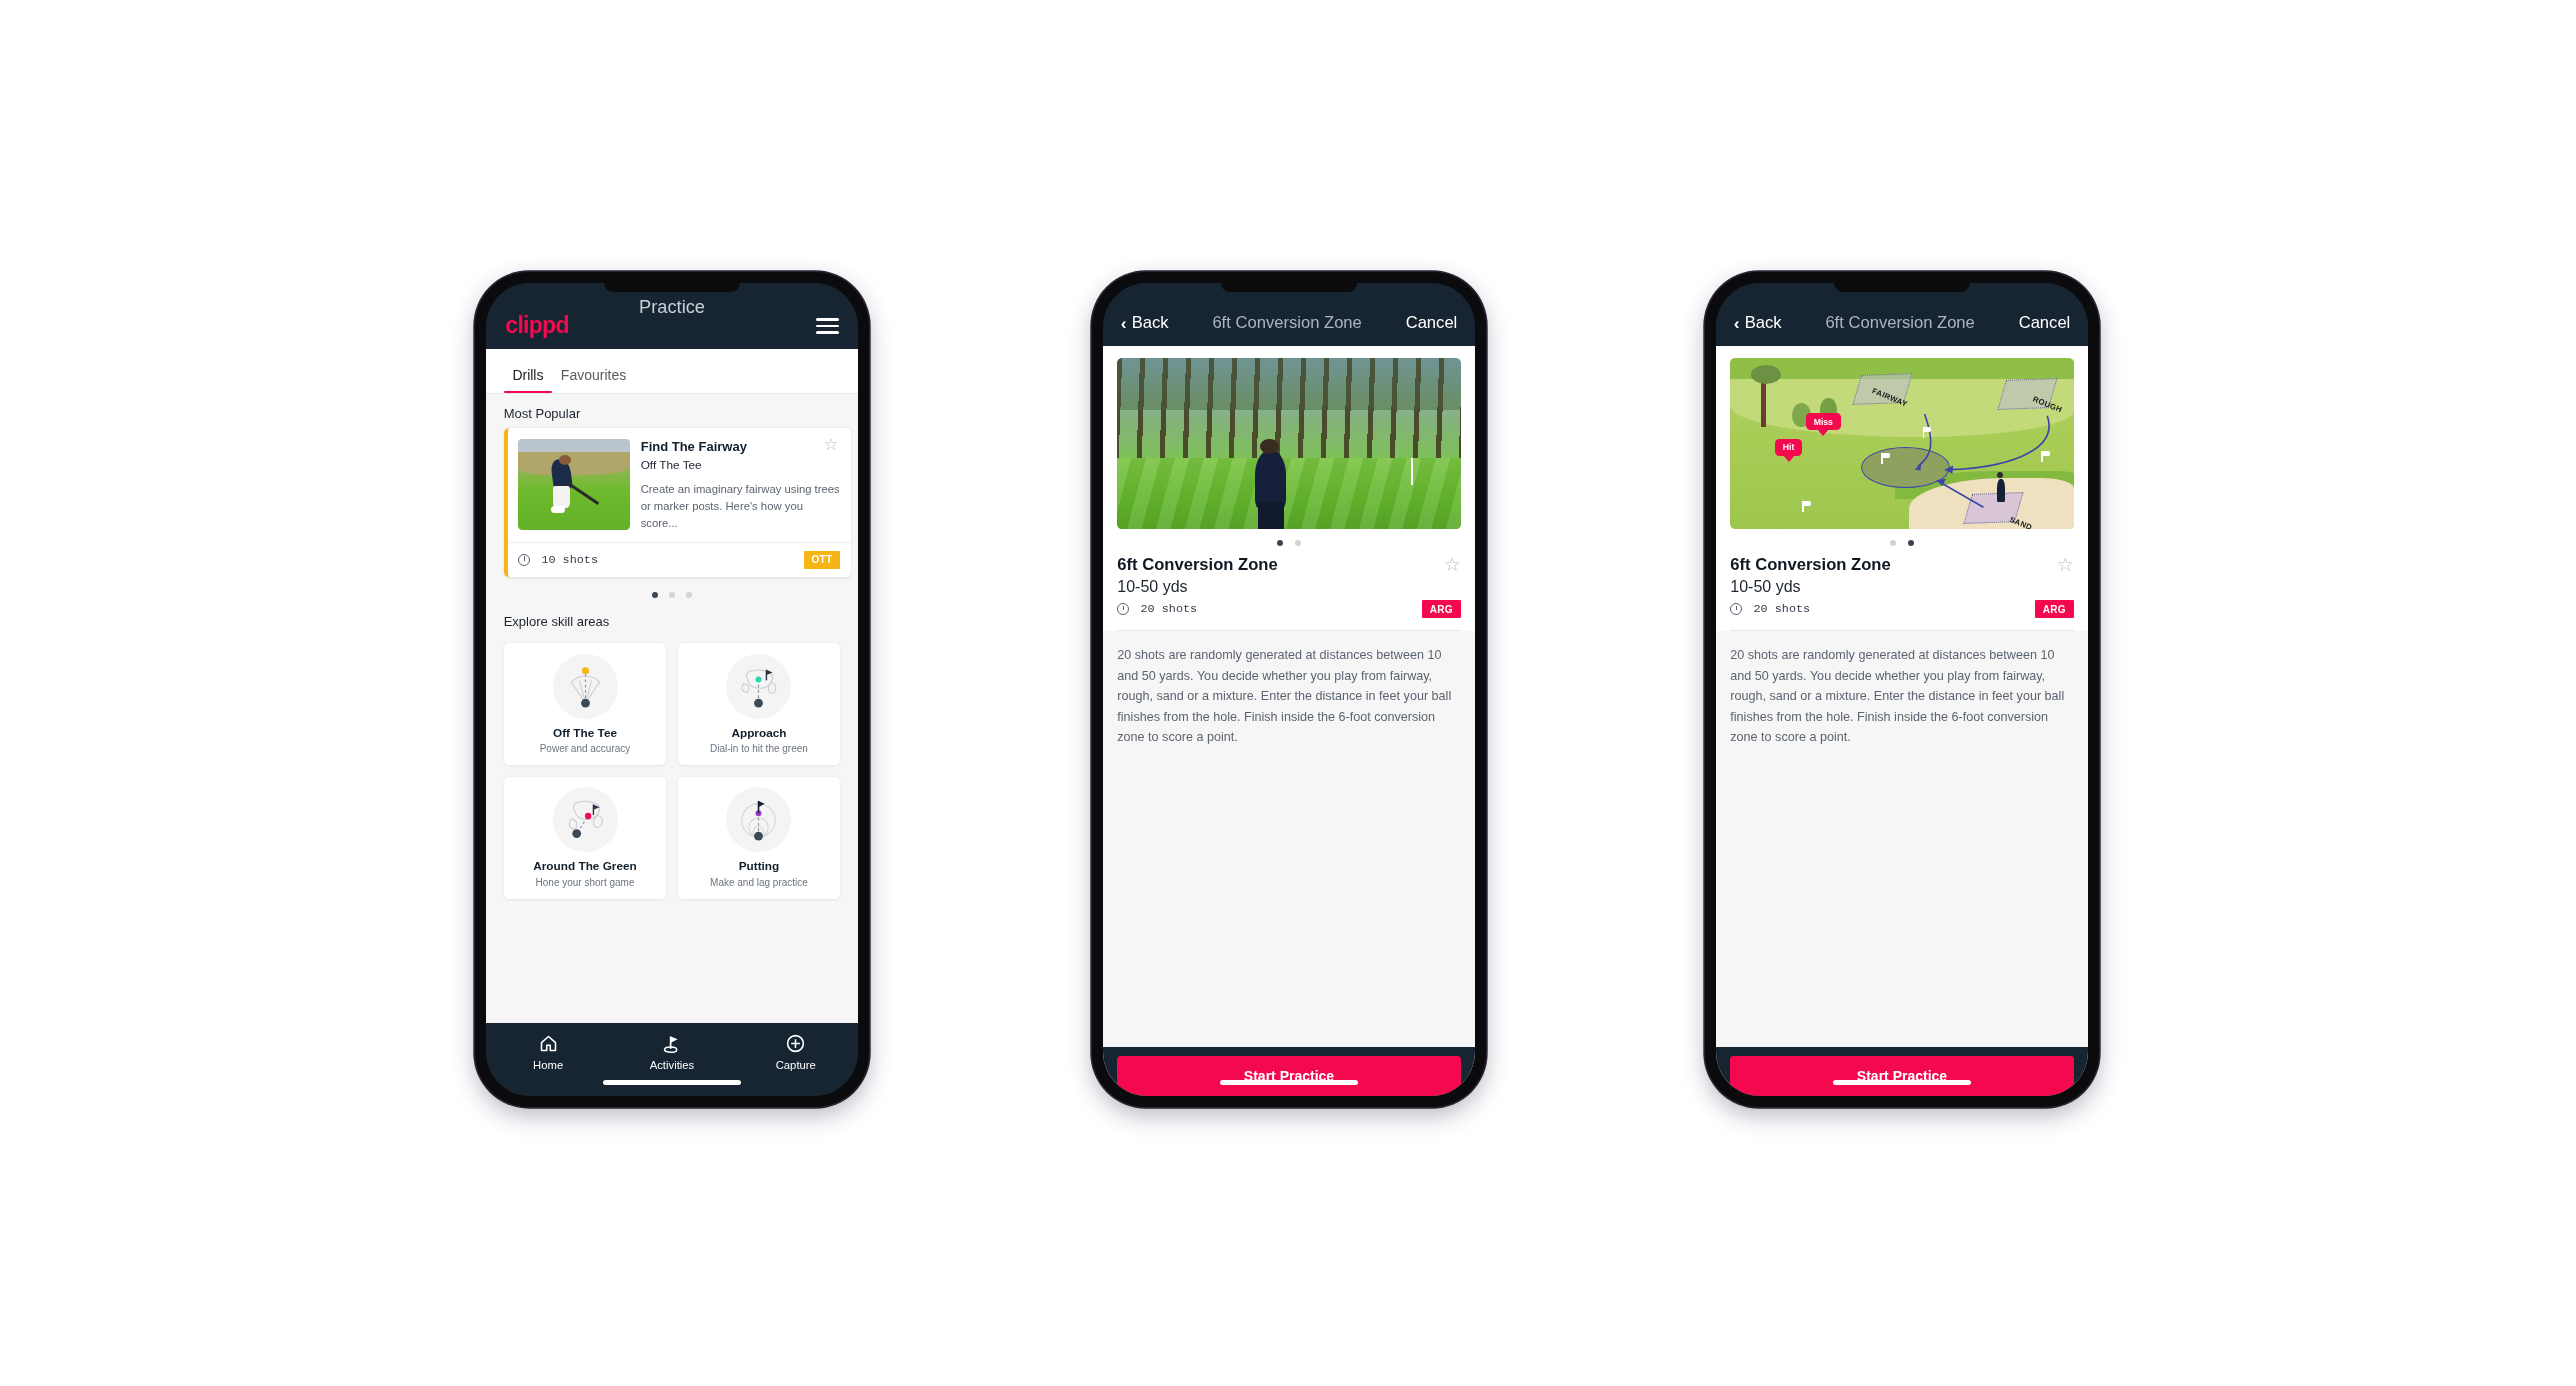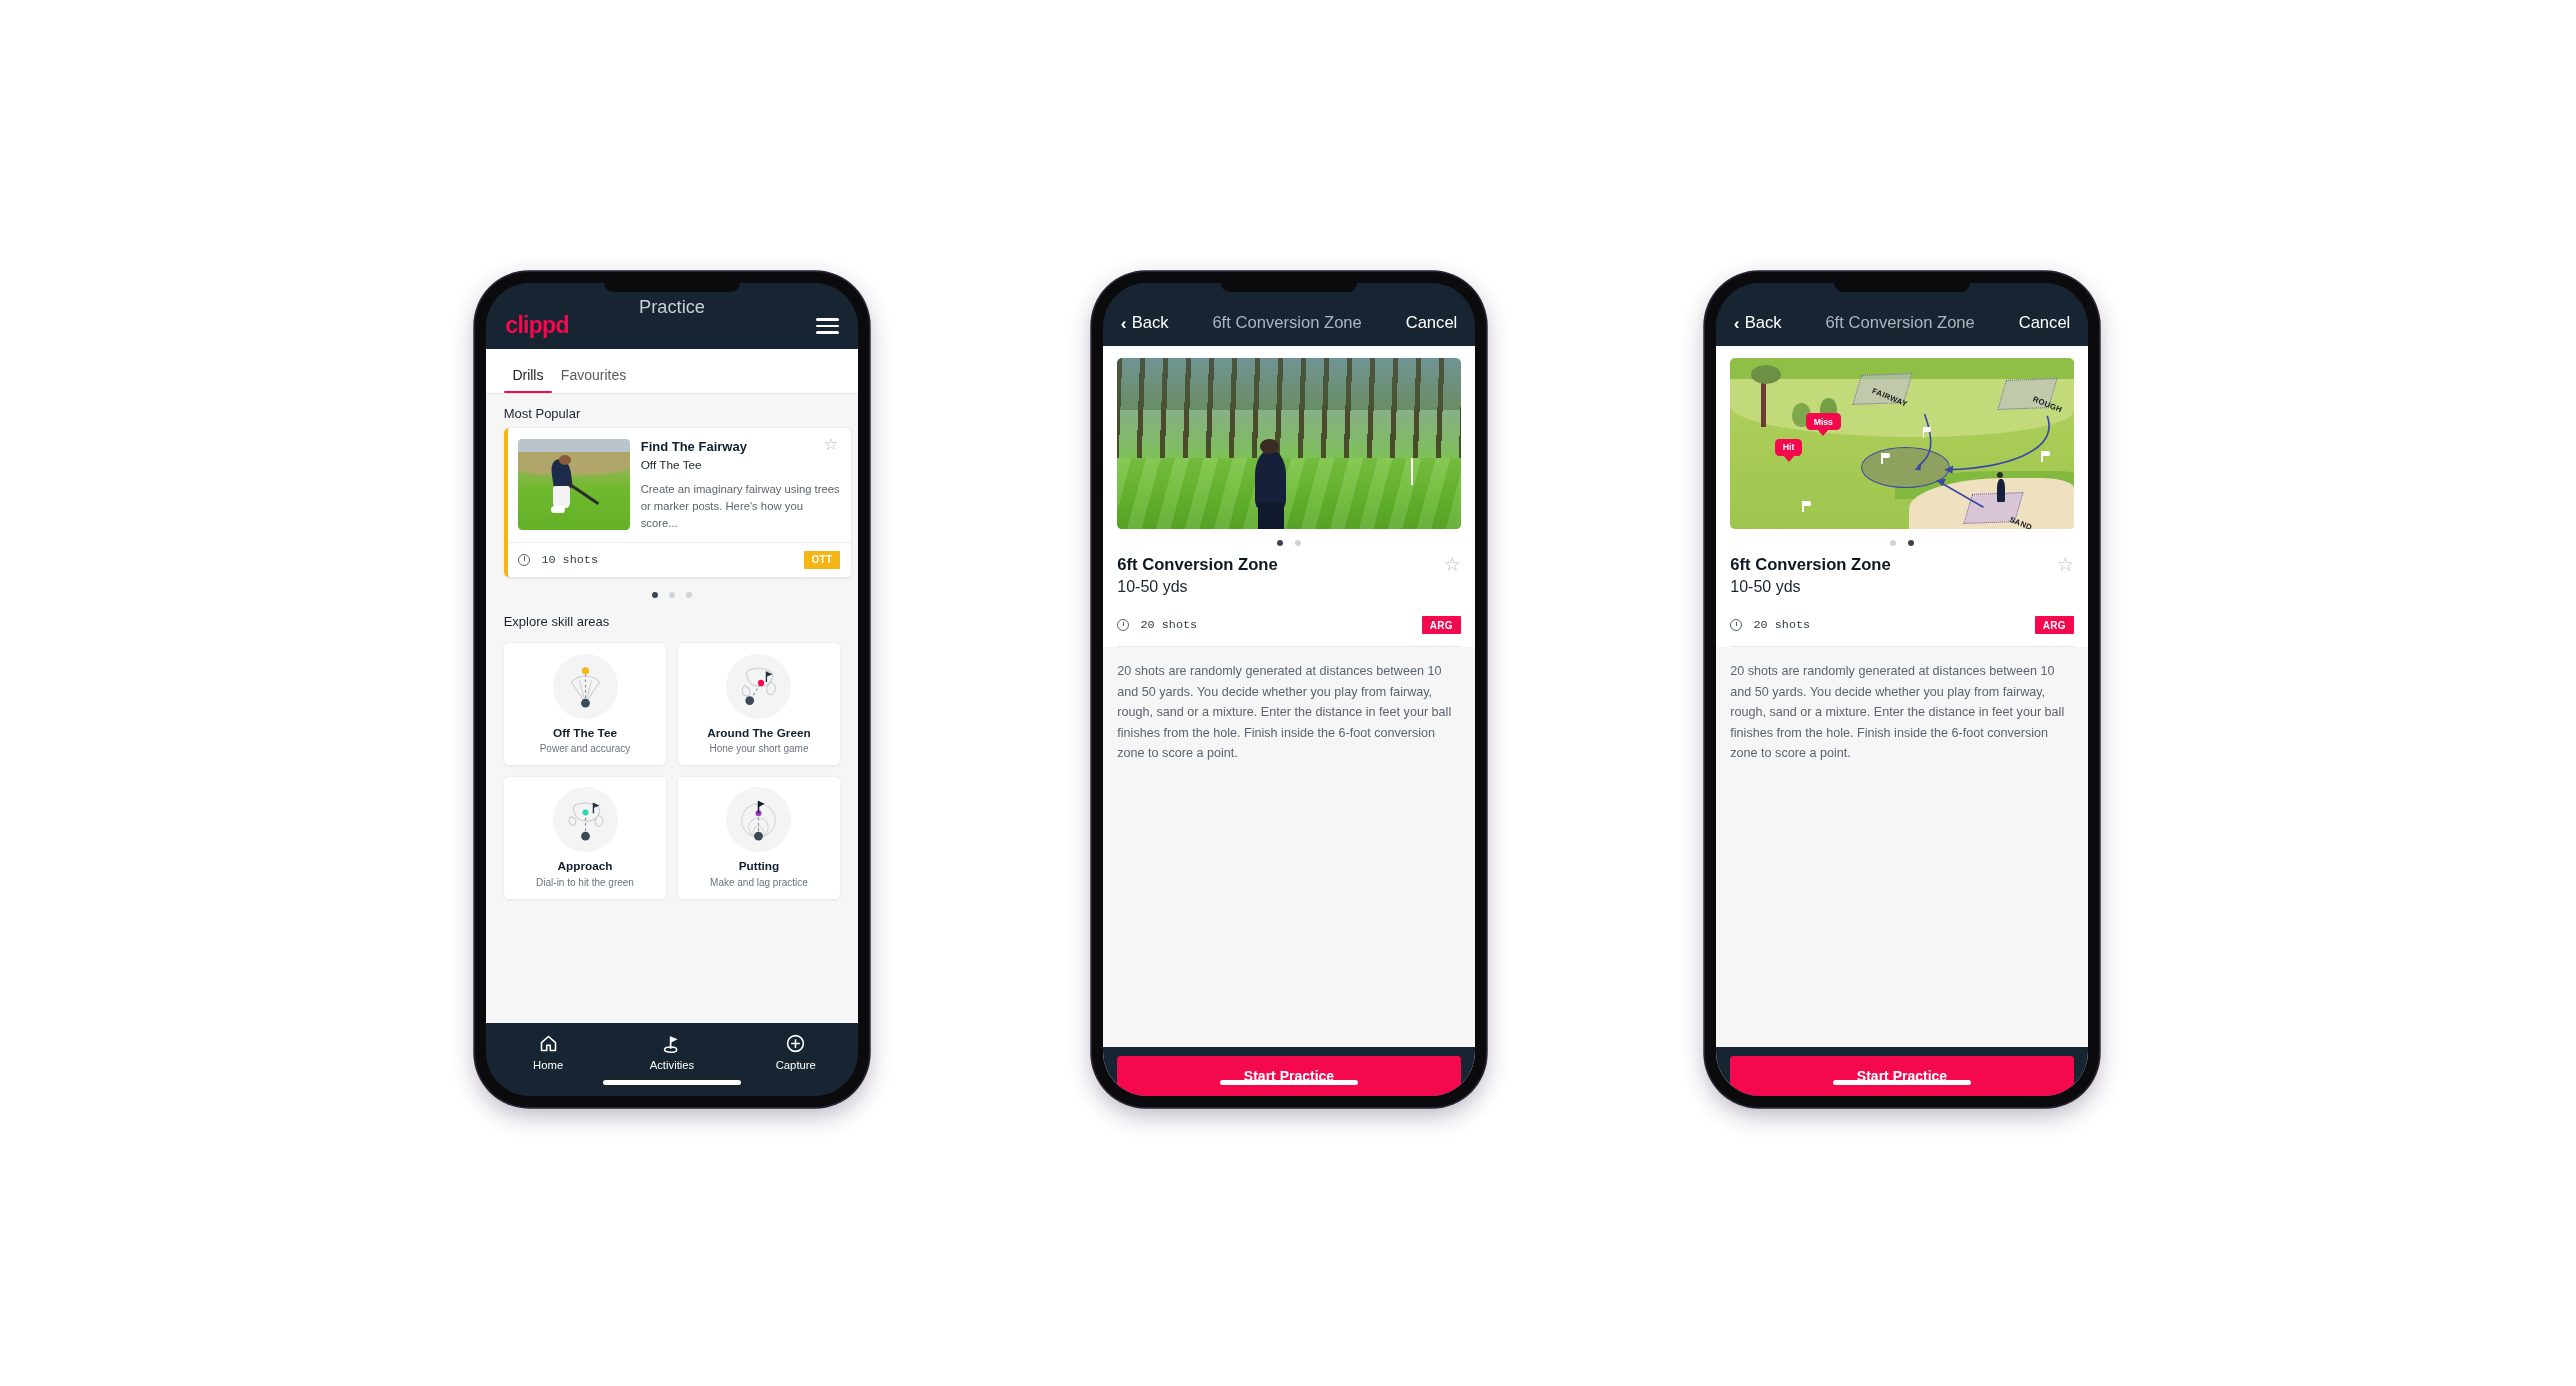--- a/index.html
+++ b/index.html
@@ -235,21 +235,21 @@
   .pin.miss { top:32%; left:22%; }
   .pin.hit { top:47%; left:13%; }
   .mini-flag { position:absolute; width:1.7px; height:11.3px; background:#ffffff; }
   .mini-flag::after { content:""; position:absolute; top:0; left:1.7px; width:7px; height:5.2px; background:#ffffff; border-radius:0 1.7px 1.7px 0;}
 
   .detail-meta { padding: 0 14px 0 14px; background:#ffffff; }
   .detail-dots { display:flex; justify-content:center; gap:11.3px; padding: 10.5px 0 8.7px 0; }
   .detail-head { display:flex; align-items:flex-start; justify-content:space-between; }
   .detail-title { font-size: 16.6px; font-weight: 700; color: #0d1823; }
   .detail-yards { font-size: 16px; color: #1d2430; margin-top: 3.5px; }
-  .detail-row { display:flex; align-items:center; justify-content:space-between; margin-top: 20px; padding-bottom: 12.2px; }
+  .detail-row { display:flex; align-items:center; justify-content:space-between; margin-top: 4px; padding-bottom: 12.2px; }
   .divider { height:0.9px; background:#e7e7e7; }
   .detail-desc {
     padding: 14px 14px 0 14px; background:#f6f6f6; flex:1 1 auto;
     font-size: 12.6px; line-height: 1.62; color: #5b6470;
   }
   .cta-wrap { background:#172431; padding: 8.7px 14px 0 14px; }
   .cta {
     width:100%; height: 40px; background: #f5094e; color:#ffffff;
     font-size: 14px; font-weight: 700; border: none; border-radius: 3.5px; cursor: pointer;
   }
@@ -332,49 +332,49 @@
                 <circle cx="29" cy="11" r="4" fill="#f6b415"></circle>
               </svg>
             </div>
             <div class="skill-name">Off The Tee</div>
             <div class="skill-desc">Power and accuracy</div>
           </div>
 
           <div class="skill-card">
             <div class="skill-ico">
               <svg width="51" height="51" viewBox="0 0 58 58">
+                <path d="M17 22 q-5 -9 5 -11 q9 -2 16 1 q10 3 6 11 q-4 8 -13 8 q-12 0 -14 -9 Z" fill="none" stroke="#c9ccd1" stroke-width="1.2"></path>
+                <path d="M12 26 q-4 6 1 9 q4 2 5 -3 q1 -5 -6 -6 Z" fill="none" stroke="#c9ccd1" stroke-width="1.2"></path>
+                <path d="M44 24 q7 4 4 10 q-3 5 -7 1 q-3 -5 3 -11 Z" fill="none" stroke="#c9ccd1" stroke-width="1.2"></path>
+                <path d="M29 48 L29 22" stroke="#8d939b" stroke-width="1.3" stroke-dasharray="3 3"></path>
+                <circle cx="29" cy="48" r="5" fill="#3c4a58"></circle>
+                <circle cx="29" cy="21" r="3.4" fill="#2ed3b0"></circle>
+                <path d="M38 10 L38 22" stroke="#2a3442" stroke-width="1.6"></path>
+                <path d="M38 10 L45 13 L38 16 Z" fill="#2a3442"></path>
+              </svg>
+            </div>
+            <div class="skill-name">Approach</div>
+            <div class="skill-desc">Dial-in to hit the green</div>
+          </div>
+
+          <div class="skill-card">
+            <div class="skill-ico">
+              <svg width="51" height="51" viewBox="0 0 58 58">
                 <path d="M17 20 q-5 -9 5 -11 q9 -2 16 1 q10 3 6 11 q-4 8 -13 8 q-12 0 -14 -9 Z" fill="none" stroke="#c9ccd1" stroke-width="1.2"></path>
                 <path d="M13 28 q-5 7 0 11 q5 3 6 -3 q1 -6 -6 -8 Z" fill="none" stroke="#c9ccd1" stroke-width="1.2"></path>
                 <path d="M43 24 q8 4 4 11 q-4 6 -8 1 q-3 -6 4 -12 Z" fill="none" stroke="#c9ccd1" stroke-width="1.2"></path>
                 <path d="M20 44 L31 26" stroke="#8d939b" stroke-width="1.3" stroke-dasharray="3 3"></path>
                 <circle cx="19" cy="45" r="5" fill="#3c4a58"></circle>
                 <circle cx="32" cy="25" r="3.6" fill="#f5094e"></circle>
                 <path d="M38 12 L38 24" stroke="#2a3442" stroke-width="1.6"></path>
                 <path d="M38 12 L45 15 L38 18 Z" fill="#2a3442"></path>
               </svg>
             </div>
             <div class="skill-name">Around The Green</div>
             <div class="skill-desc">Hone your short game</div>
-          </div>
-
-          <div class="skill-card">
-            <div class="skill-ico">
-              <svg width="51" height="51" viewBox="0 0 58 58">
-                <path d="M17 22 q-5 -9 5 -11 q9 -2 16 1 q10 3 6 11 q-4 8 -13 8 q-12 0 -14 -9 Z" fill="none" stroke="#c9ccd1" stroke-width="1.2"></path>
-                <path d="M12 26 q-4 6 1 9 q4 2 5 -3 q1 -5 -6 -6 Z" fill="none" stroke="#c9ccd1" stroke-width="1.2"></path>
-                <path d="M44 24 q7 4 4 10 q-3 5 -7 1 q-3 -5 3 -11 Z" fill="none" stroke="#c9ccd1" stroke-width="1.2"></path>
-                <path d="M29 48 L29 22" stroke="#8d939b" stroke-width="1.3" stroke-dasharray="3 3"></path>
-                <circle cx="29" cy="48" r="5" fill="#3c4a58"></circle>
-                <circle cx="29" cy="21" r="3.4" fill="#2ed3b0"></circle>
-                <path d="M38 10 L38 22" stroke="#2a3442" stroke-width="1.6"></path>
-                <path d="M38 10 L45 13 L38 16 Z" fill="#2a3442"></path>
-              </svg>
-            </div>
-            <div class="skill-name">Approach</div>
-            <div class="skill-desc">Dial-in to hit the green</div>
           </div>
 
           <div class="skill-card">
             <div class="skill-ico">
               <svg width="51" height="51" viewBox="0 0 58 58">
                 <circle cx="29" cy="30" r="19" fill="none" stroke="#d2d5da" stroke-width="1.2"></circle>
                 <circle cx="29" cy="38" r="11" fill="none" stroke="#d2d5da" stroke-width="1.2"></circle>
                 <circle cx="29" cy="43" r="6" fill="none" stroke="#d2d5da" stroke-width="1.2"></circle>
                 <path d="M29 48 L29 22" stroke="#8d939b" stroke-width="1.3" stroke-dasharray="3 3"></path>
                 <circle cx="29" cy="48" r="5" fill="#3c4a58"></circle>

